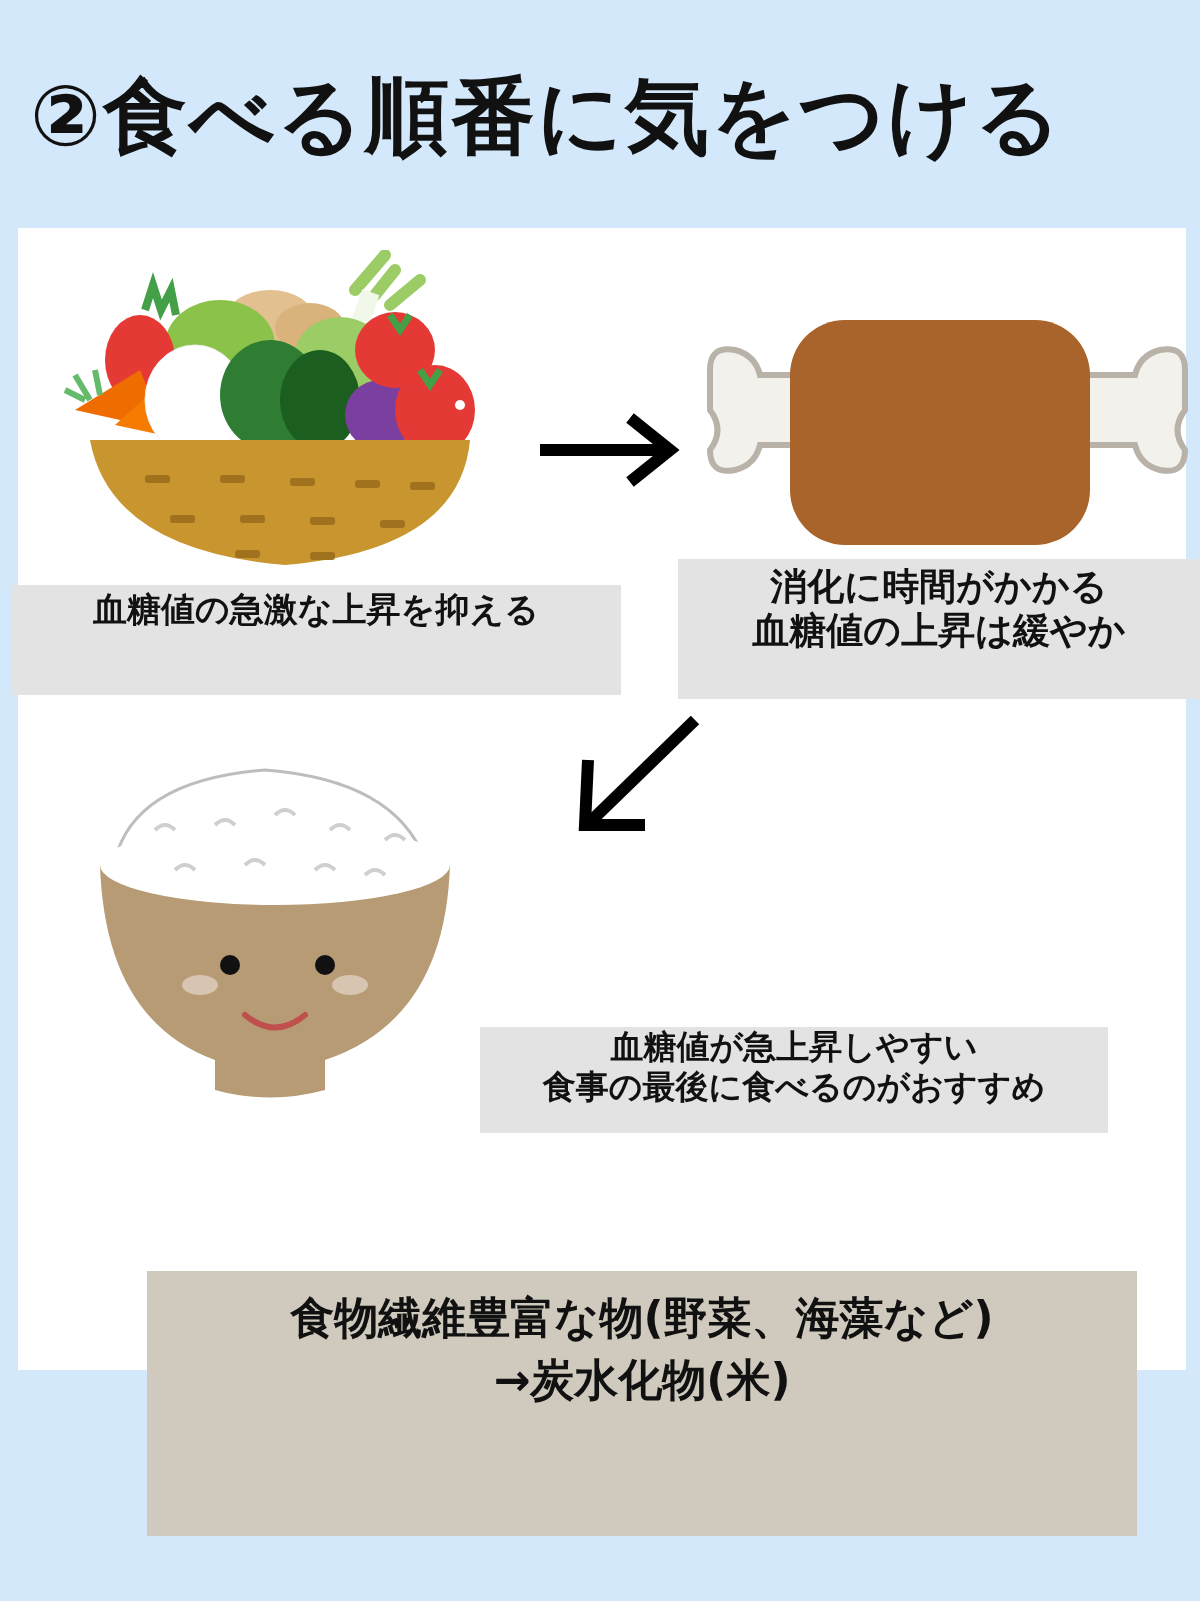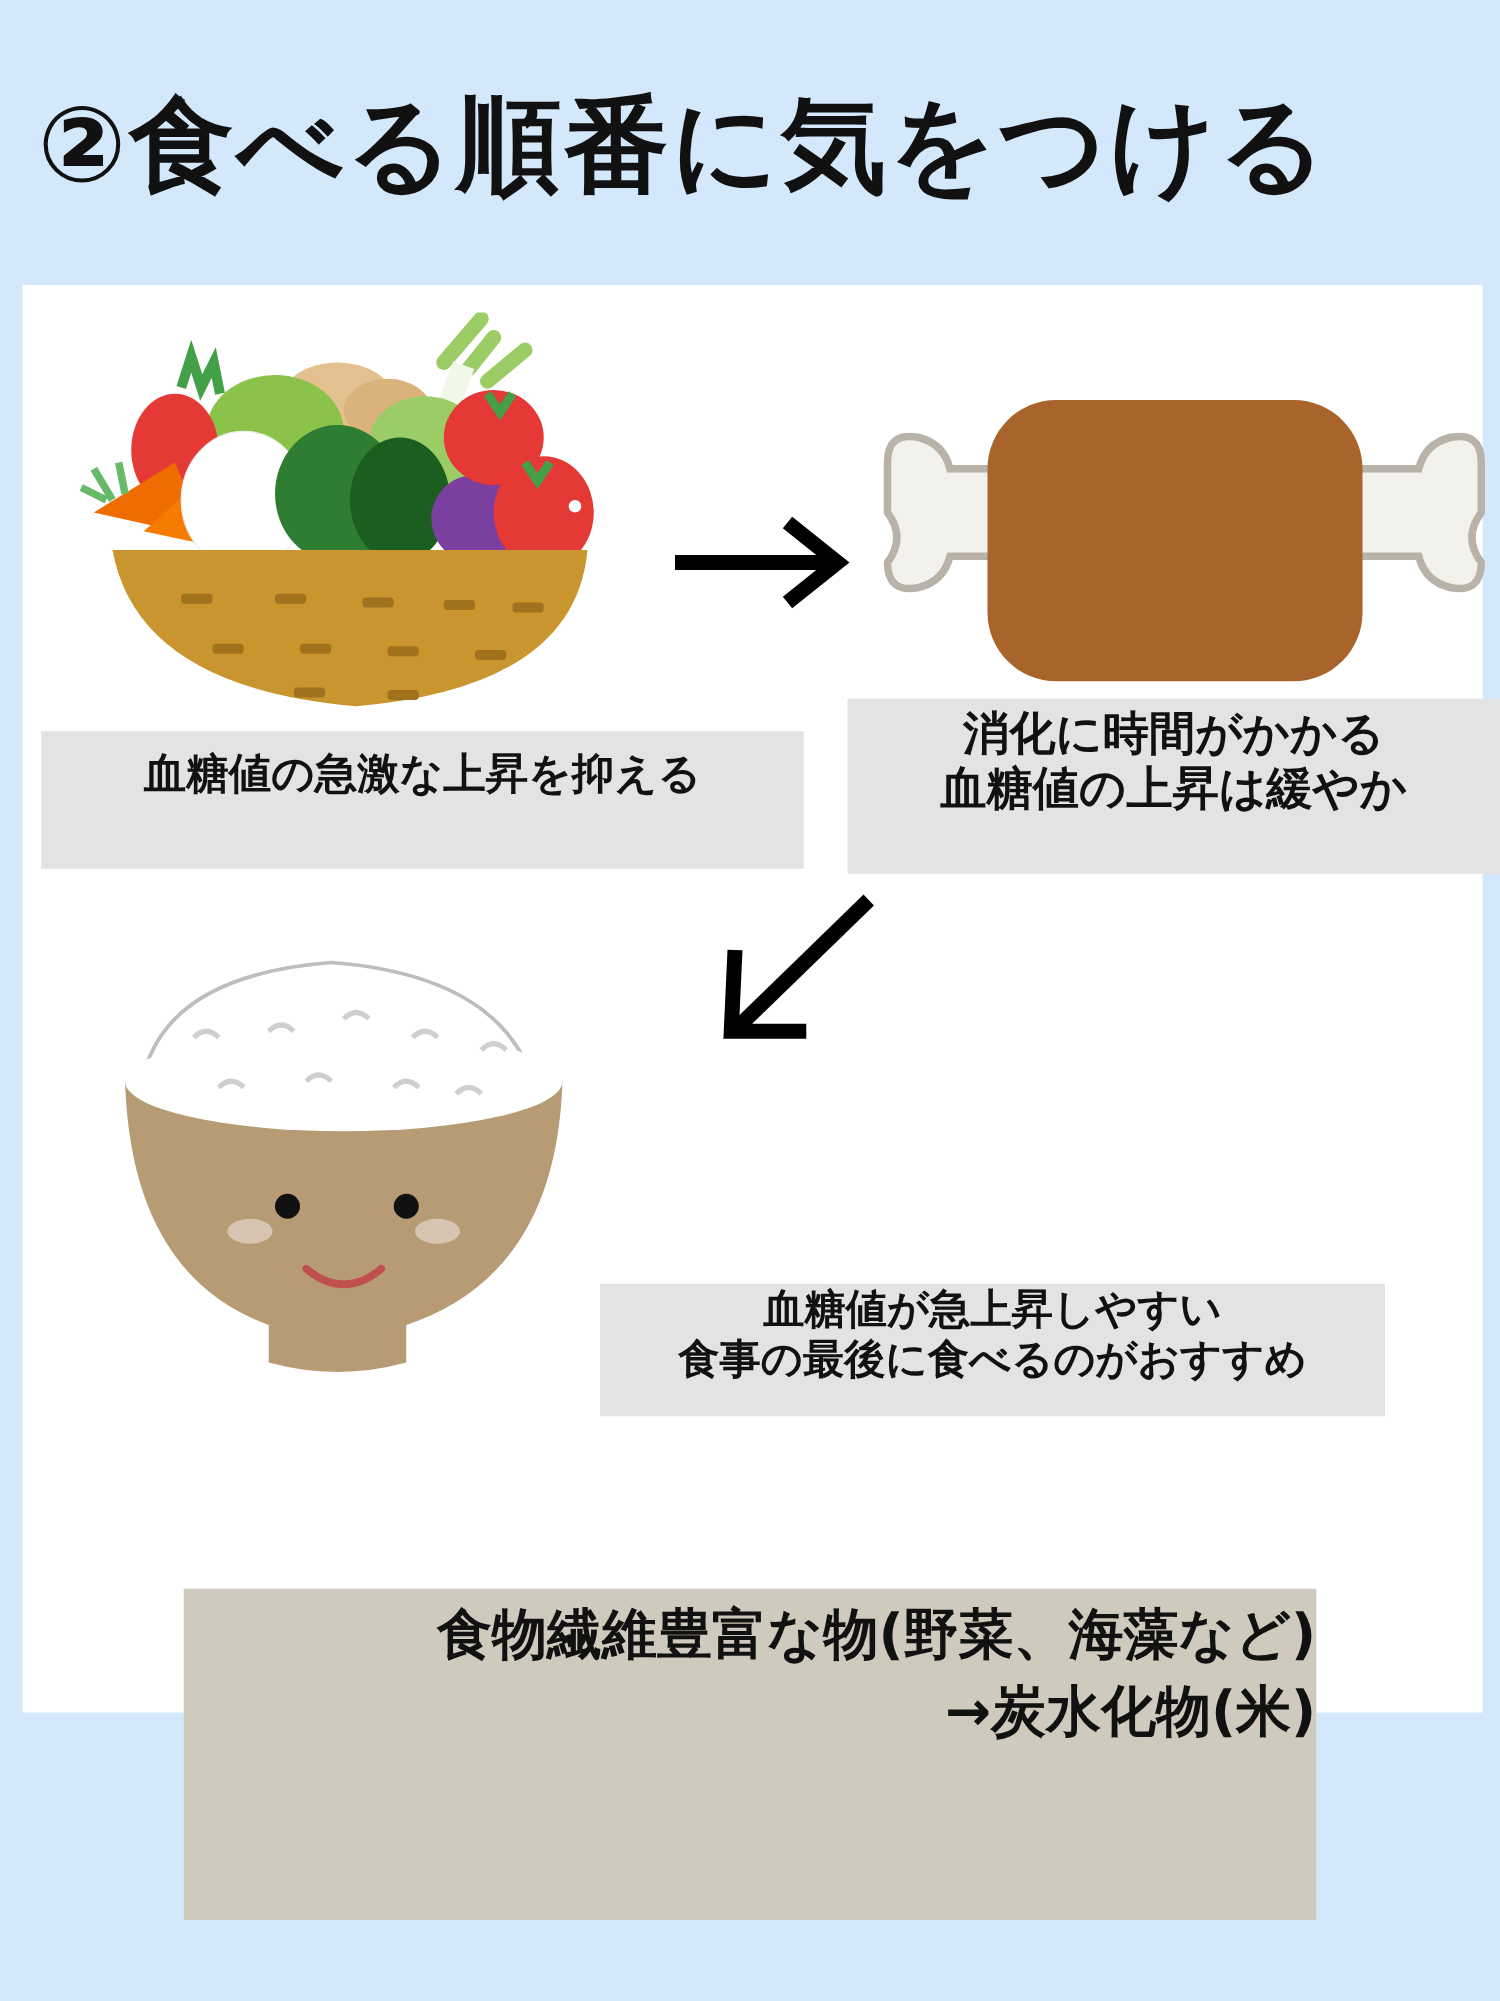--- a/index.html
+++ b/index.html
@@ -16,27 +16,27 @@
       text-align: right;
     }
     .panel {
       position: absolute; left: 18px; top: 228px; width: 1168px; height: 1142px;
       background: #ffffff;
     }
     .caption {
       position: absolute; background: #e3e3e3; text-align: center;
       font-weight: bold; line-height: 1.2; white-space: nowrap;
     }
-    .cap-veg { left: 33px; top: 585px; width: 610px; height: 110px; font-size: 34px; padding-top: 14px; box-sizing: border-box; }
+    .cap-veg { left: 11px; top: 585px; width: 610px; height: 110px; font-size: 34px; padding-top: 4px; box-sizing: border-box; }
     .cap-meat { left: 678px; top: 559px; width: 522px; height: 140px; font-size: 37px; padding-top: 6px; box-sizing: border-box; }
     .cap-rice { left: 480px; top: 1027px; width: 628px; height: 106px; font-size: 33px; box-sizing: border-box; }
     .summary {
-      position: absolute; left: 147px; top: 1271px; width: 906px; height: 265px;
-      background: #d0c9bd; text-align: right; font-weight: bold;
-      font-size: 44px; line-height: 62px; padding-top: 6px; box-sizing: border-box;
+      position: absolute; left: 147px; top: 1271px; width: 990px; height: 265px;
+      background: #d0c9bd; text-align: center; font-weight: bold;
+      font-size: 44px; line-height: 62px; padding-top: 16px; box-sizing: border-box;
       white-space: nowrap;
     }
     .summary div { display: block; }
     .illus { position: absolute; }
     .arrow { position: absolute; }
   </style>
 </head>
 <body>
 
 <div class="title">②食べる順番に気をつける</div>

